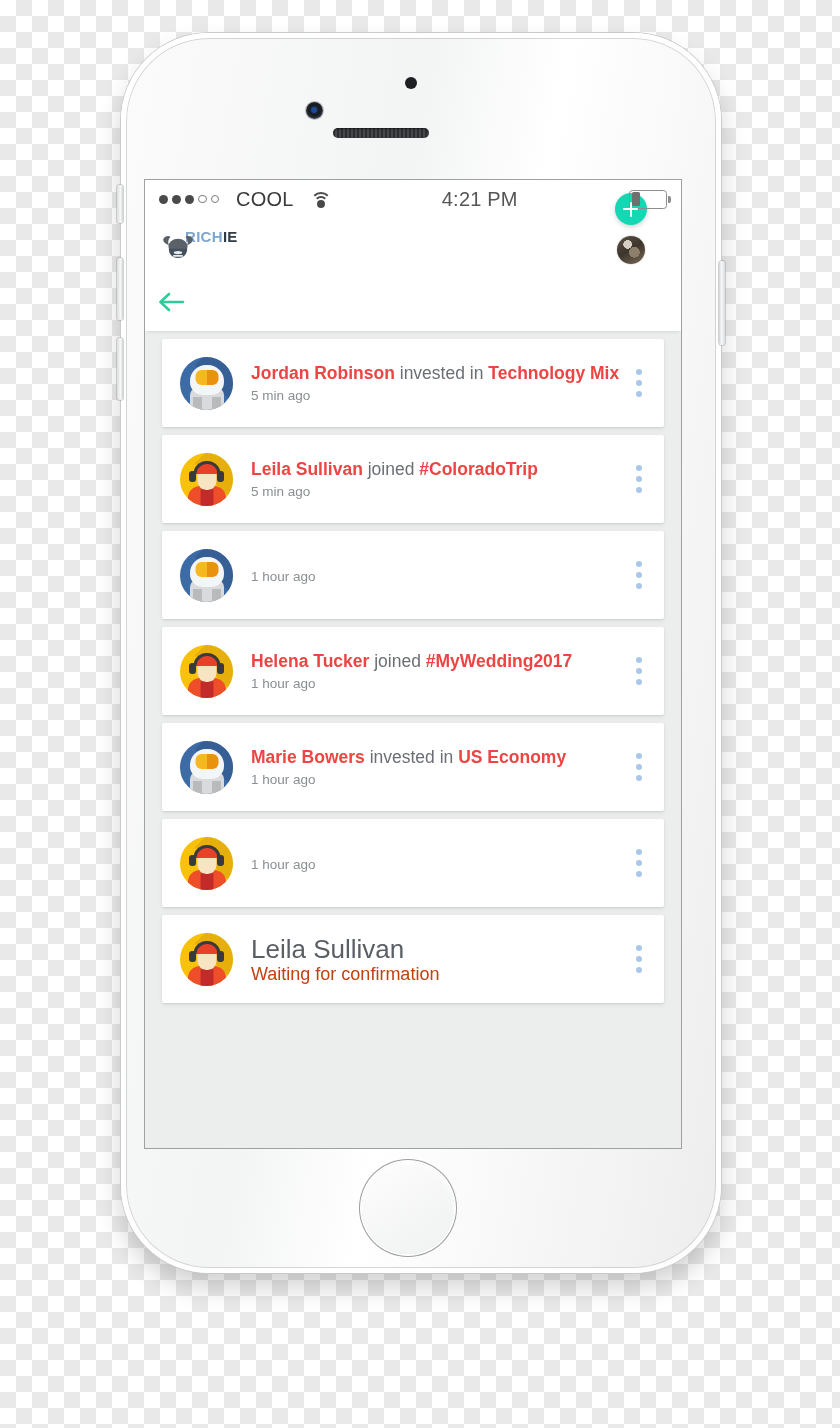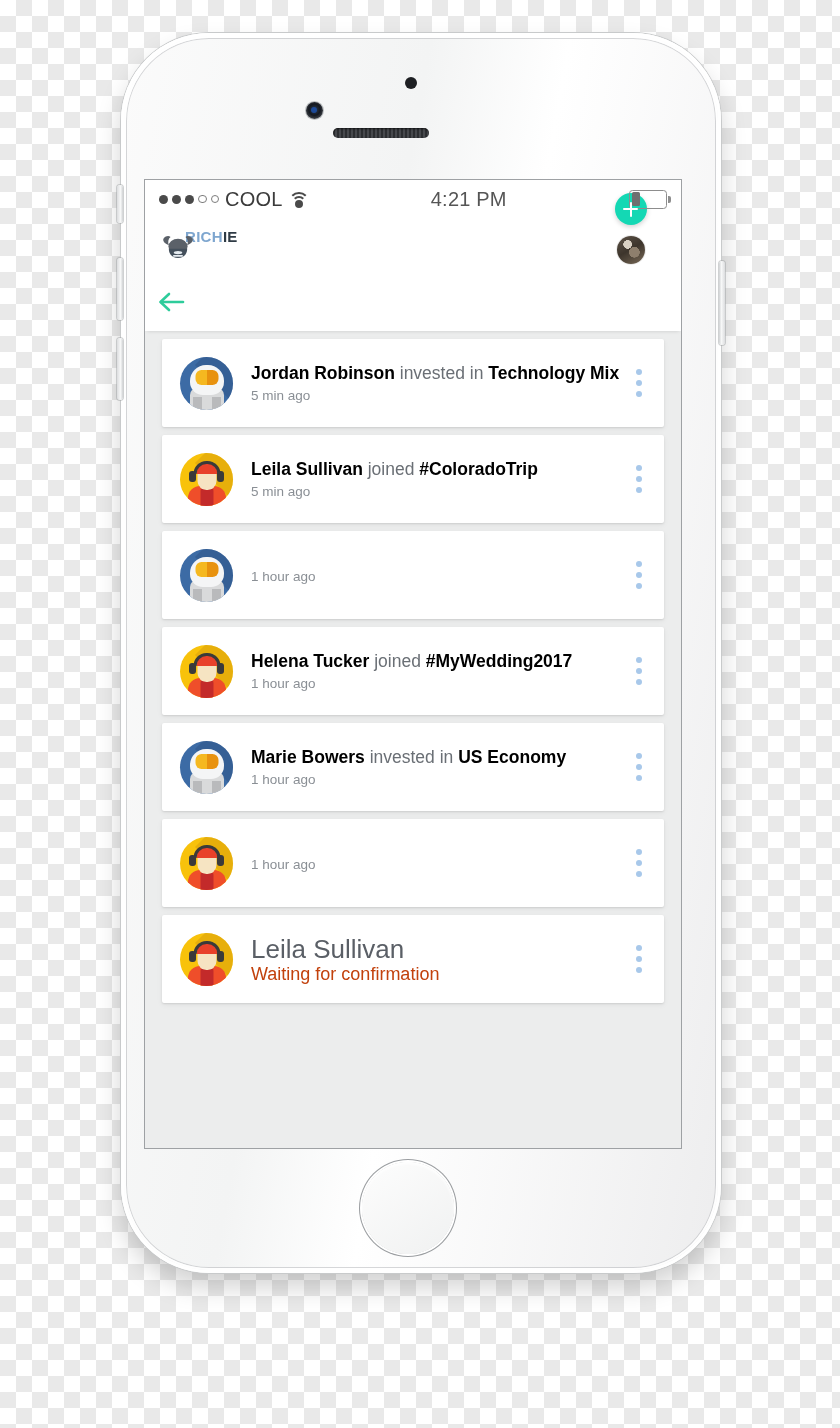--- a/index.html
+++ b/index.html
@@ -96,21 +96,21 @@
     overflow:hidden;
     box-shadow: 0 0 0 1px #9ea1a4;
   }
 
   
   #statusbar{
     height:38px; display:flex; align-items:center;
     padding:0 14px; font-size:19px; color:#3b3b3b;
     letter-spacing:.2px;
   }
-  .sb-left{display:flex;align-items:center;gap:6px;}
+  .sb-left{display:flex;align-items:center;gap:17px;}
   .sig-dots{display:flex;align-items:center;gap:4px;}
   .dot{width:9px;height:9px;border-radius:50%;background:#4a4a4a;}
   .dot.empty{background:transparent;border:1.4px solid #7d7d7d;width:6.5px;height:6.5px;}
   .carrier{font-size:20px;color:#3b3b3b;}
   .wifi{position:relative;width:19px;height:15px;margin-left:1px;}
   .wifi i{position:absolute;left:50%;transform:translateX(-50%);
     border:2.2px solid #4a4a4a;border-bottom-color:transparent;
     border-left-color:transparent;border-right-color:transparent;border-radius:50%;}
   .wifi i:nth-child(1){width:17px;height:17px;top:0;}
   .wifi i:nth-child(2){width:10px;height:10px;top:4px;}
@@ -251,21 +251,21 @@
     position:absolute;left:50%;transform:translateX(-50%);top:8px;
     width:27px;height:13px;border:3px solid #3a3a3a;border-bottom:none;
     border-radius:14px 14px 0 0;box-sizing:border-box;
   }
   .av.head .ear{position:absolute;top:18px;width:7px;height:11px;background:#3a3a3a;border-radius:3px;}
   .av.head .ear.l{left:9px;}
   .av.head .ear.r{right:9px;}
 
   .card-body{flex:1;min-width:0;}
   .line1{font-size:17.5px;color:#6a6f75;line-height:1.25;}
-  .line1 .strong{color:#000000;font-weight:bold;}
+  .line1 .strong{color:#ef4444;font-weight:bold;}
   .line2{font-size:13.5px;color:#8a8f95;margin-top:3px;}
 
   .card.pending .line1{font-size:26px;color:#5a5f66;font-weight:normal;}
   .card.pending .line2{font-size:18px;color:#c2410c;margin-top:-2px;}
 
   .kebab{
     width:34px;flex:0 0 34px;display:flex;flex-direction:column;
     align-items:center;justify-content:center;gap:5px;cursor:pointer;
   }
   .kebab span{width:6px;height:6px;border-radius:50%;background:#a8c8ea;}

